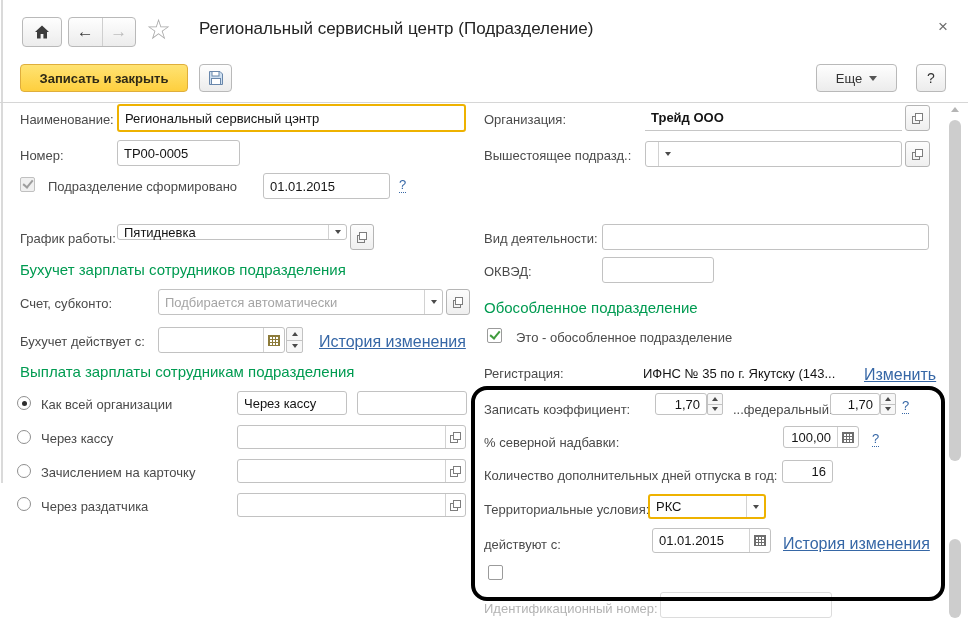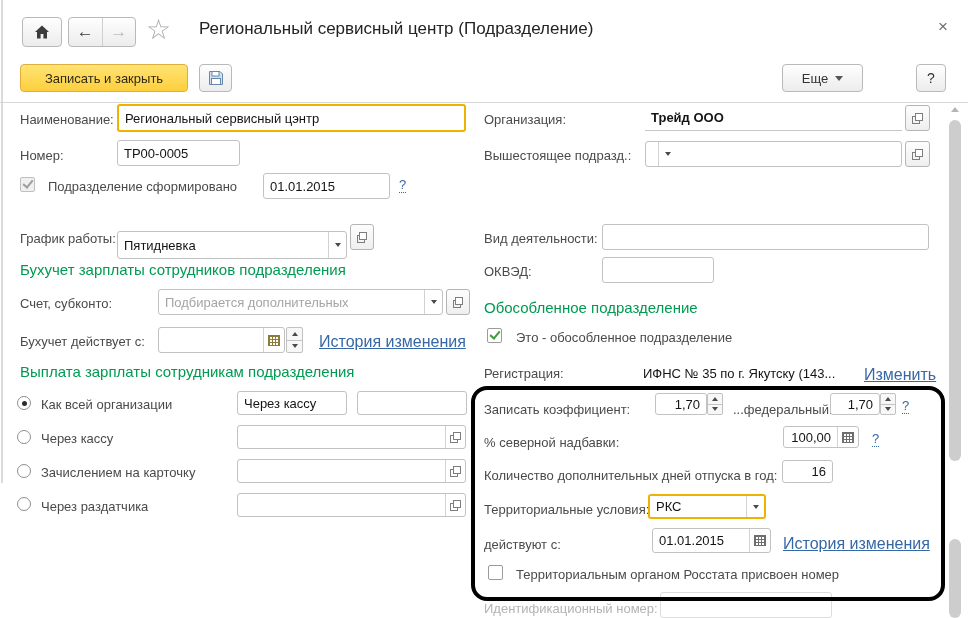--- a/index.html
+++ b/index.html
@@ -7,21 +7,21 @@
   body { font-family:"Liberation Sans", sans-serif; }
   .screen { position:relative; width:968px; height:618px; background:#fff; overflow:hidden; }
 
   .left-edge { position:absolute; left:1px; top:0; width:2px; height:483px; background:#dadada; }
   .hdiv { position:absolute; height:1px; background:#d6d6d6; }
 
   .tbtn { position:absolute; background:linear-gradient(#fefefe,#ececec); border:1px solid #b9b9b9;
           border-radius:4px; display:flex; align-items:center; justify-content:center; gap:7px;
           font-family:inherit; font-size:13px; color:#333; cursor:pointer; }
   .btn-primary { position:absolute; background:linear-gradient(#ffe373,#fecf3e); border:1px solid #dfae3c;
-          border-radius:4px; font-weight:400; font-size:13px; color:#2f2a16; font-family:inherit; cursor:pointer; }
+          border-radius:4px; font-weight:700; font-size:13px; color:#2f2a16; font-family:inherit; cursor:pointer; }
   .caret { width:0; height:0; border-left:4px solid transparent; border-right:4px solid transparent; border-top:5px solid #555; }
 
   .nav-group { position:absolute; display:flex; border:1px solid #b9b9b9; border-radius:4px;
           background:linear-gradient(#fefefe,#ececec); overflow:hidden; }
   .nav-half { flex:1; display:flex; align-items:center; justify-content:center; background:transparent;
           border:none; cursor:pointer; font-size:17px; font-weight:700; color:#3c3c3c; font-family:inherit; padding:0; }
   .nav-half.fwd { border-left:1px solid #cfcfcf; color:#bcbcbc; }
 
   .star { position:absolute; font-size:28px; color:#a9a9a9; line-height:30px; cursor:pointer; }
   .title { position:absolute; font-size:17px; color:#232323; white-space:nowrap; }
@@ -113,21 +113,21 @@
   <button class="btn-primary" style="left:20px;top:64px;width:168px;height:28px">Записать и закрыть</button>
 
   <button class="tbtn" style="left:199px;top:64px;width:33px;height:28px">
     <svg width="16" height="16" viewBox="0 0 16 16">
       <path d="M1.5 1.5 H12 L14.5 4 V14.5 H1.5 Z" fill="#cfe0f1" stroke="#6987ab"></path>
       <rect x="4" y="1.5" width="7" height="4.5" fill="#fff" stroke="#6987ab"></rect>
       <rect x="3.5" y="8.5" width="9" height="6" fill="#fff" stroke="#6987ab"></rect>
     </svg>
   </button>
 
-  <button class="tbtn" style="left:782px;top:64px;width:81px;height:28px">
+  <button class="tbtn" style="left:816px;top:64px;width:81px;height:28px">
     <span>Еще</span>
     <span class="caret"></span>
   </button>
 
   <button class="tbtn" style="left:916px;top:64px;width:30px;height:28px;font-size:14px">?</button>
 
   <div class="hdiv" style="left:0;top:102px;width:968px"></div>
 
   <div class="lbl" style="left:20px;top:112px">Наименование:</div>
   <div class="fld focus" style="left:117px;top:104px;width:349px;height:28px">
@@ -140,35 +140,35 @@
   </div>
 
   <span class="cb checked disabled" style="left:20px;top:177px"></span>
   <div class="lbl" style="left:48px;top:179px">Подразделение сформировано</div>
   <div class="fld" style="left:263px;top:173px;width:127px;height:26px">
     <span class="val">01.01.2015</span>
   </div>
   <span class="qlink" style="left:399px;top:178px">?</span>
 
   <div class="lbl" style="left:20px;top:231px">График работы:</div>
-  <div class="fld" style="left:117px;top:231px;width:230px;height:28px">
+  <div class="fld" style="left:117px;top:224px;width:230px;height:16px">
     <span class="val">Пятидневка</span>
     <span class="cell">
         <span class="tri-down"></span>
       </span>
   </div>
   <button class="open-btn" style="left:350px;top:224px;width:24px;height:26px">
     <span class="icon-open"></span>
   </button>
 
   <div class="green-h" style="left:20px;top:261px">Бухучет зарплаты сотрудников подразделения</div>
 
   <div class="lbl" style="left:20px;top:296px">Счет, субконто:</div>
   <div class="fld" style="left:158px;top:289px;width:285px;height:26px">
-    <span class="val placeholder">Подбирается дополнительных</span>
+    <span class="val placeholder">Подбирается автоматически</span>
     <span class="cell">
         <span class="tri-down"></span>
       </span>
   </div>
   <button class="open-btn" style="left:446px;top:289px;width:24px;height:26px">
     <span class="icon-open"></span>
   </button>
 
   <div class="lbl" style="left:20px;top:334px">Бухучет действует с:</div>
   <div class="fld" style="left:158px;top:327px;width:127px;height:26px">
@@ -315,21 +315,20 @@
   <div class="lbl" style="left:484px;top:537px">действуют с:</div>
   <div class="fld" style="left:652px;top:528px;width:119px;height:25px">
     <span class="val">01.01.2015</span>
     <span class="cell">
         <span class="icon-grid grayg"></span>
       </span>
   </div>
   <a class="link" style="left:783px;top:535px">История изменения</a>
 
   <span class="cb" style="left:488px;top:565px"></span>
-  <div class="lbl" style="left:516px;top:567px">Территориальным органом Росстата присвоен номер</div>
 
   <div class="lbl dis" style="left:484px;top:601px">Идентификационный номер:</div>
   <div class="fld disabledF" style="left:660px;top:592px;width:172px;height:26px">
     <span class="val"></span>
   </div>
 
   <span class="scroll-up" style="left:951px;top:107px"></span>
   <div class="scroll-thumb" style="left:949px;top:120px;width:12px;height:341px"></div>
   <div class="scroll-thumb" style="left:949px;top:539px;width:12px;height:79px"></div>
 

